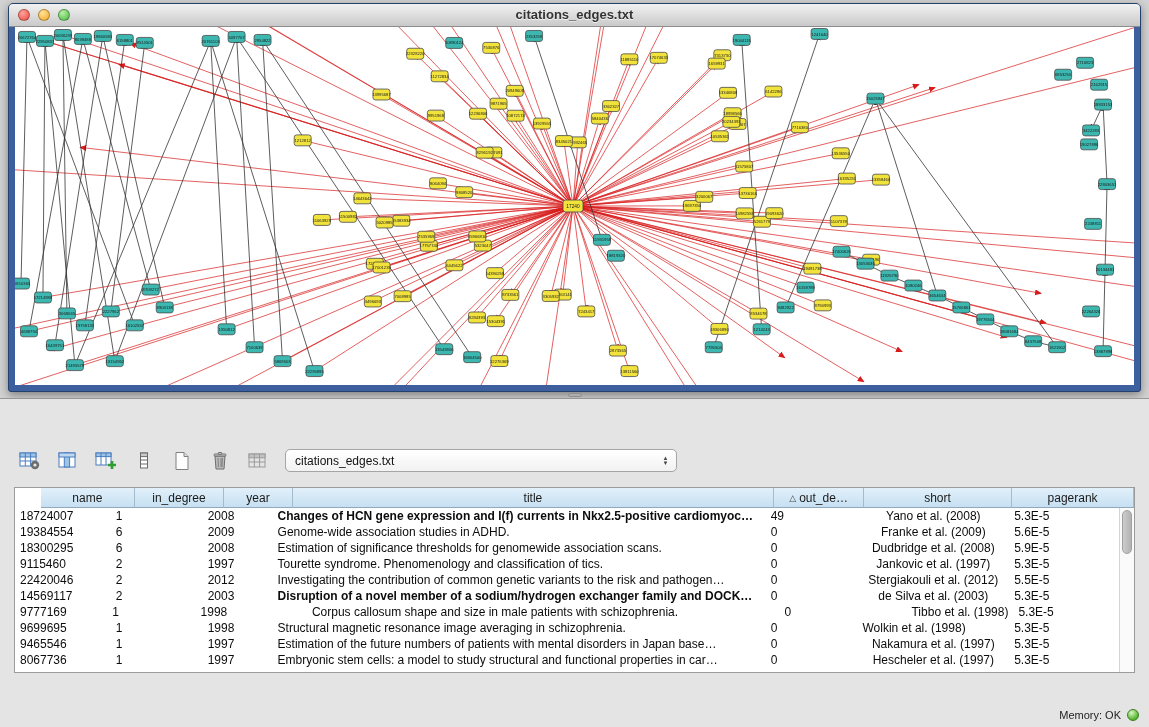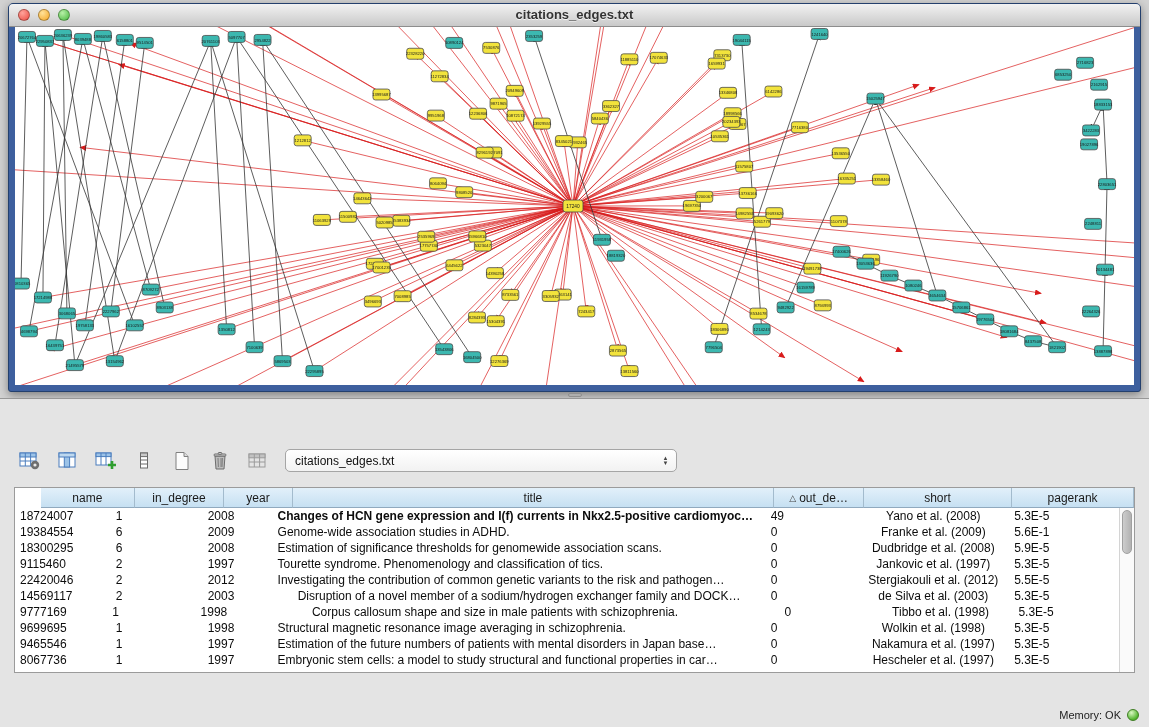--- a/index.html
+++ b/index.html
@@ -946,21 +946,21 @@
           <div class="tcell" style="width: 152px; text-align: center;">Yano et al. (2008)</div>
           <div class="tcell" style="width: 110px; text-align: left;">5.3E-5</div>
         </div>
         <div class="trow">
           <div class="tcell" style="width: 96px; text-align: left;">19384554</div>
           <div class="tcell" style="width: 92px; text-align: left;">6</div>
           <div class="tcell" style="width: 70px; text-align: left;">2009</div>
           <div class="tcell" style="width: 494px; text-align: left;">Genome-wide association studies in ADHD.</div>
           <div class="tcell" style="width: 92px; text-align: left;">0</div>
           <div class="tcell" style="width: 152px; text-align: center;">Franke et al. (2009)</div>
-          <div class="tcell" style="width: 110px; text-align: left;">5.6E-1</div>
+          <div class="tcell" style="width: 110px; text-align: left;">5.6E-5</div>
         </div>
         <div class="trow">
           <div class="tcell" style="width: 96px; text-align: left;">18300295</div>
           <div class="tcell" style="width: 92px; text-align: left;">6</div>
           <div class="tcell" style="width: 70px; text-align: left;">2008</div>
           <div class="tcell" style="width: 494px; text-align: left;">Estimation of significance thresholds for genomewide association scans.</div>
           <div class="tcell" style="width: 92px; text-align: left;">0</div>
           <div class="tcell" style="width: 152px; text-align: center;">Dudbridge et al. (2008)</div>
           <div class="tcell" style="width: 110px; text-align: left;">5.9E-5</div>
         </div>
@@ -979,41 +979,41 @@
           <div class="tcell" style="width: 70px; text-align: left;">2012</div>
           <div class="tcell" style="width: 494px; text-align: left;">Investigating the contribution of common genetic variants to the risk and pathogen…</div>
           <div class="tcell" style="width: 92px; text-align: left;">0</div>
           <div class="tcell" style="width: 152px; text-align: center;">Stergiakouli et al. (2012)</div>
           <div class="tcell" style="width: 110px; text-align: left;">5.5E-5</div>
         </div>
         <div class="trow">
           <div class="tcell" style="width: 96px; text-align: left;">14569117</div>
           <div class="tcell" style="width: 92px; text-align: left;">2</div>
           <div class="tcell" style="width: 70px; text-align: left;">2003</div>
-          <div class="tcell" style="width: 494px; text-align: center;">Disruption of a novel member of a sodium/hydrogen exchanger family and DOCK…</div>
+          <div class="tcell" style="width: 494px; text-align: left; font-weight: bold;">Disruption of a novel member of a sodium/hydrogen exchanger family and DOCK…</div>
           <div class="tcell" style="width: 92px; text-align: left;">0</div>
           <div class="tcell" style="width: 152px; text-align: center;">de Silva et al. (2003)</div>
           <div class="tcell" style="width: 110px; text-align: left;">5.3E-5</div>
         </div>
         <div class="trow">
           <div class="tcell" style="width: 96px; text-align: left;">9777169</div>
           <div class="tcell" style="width: 92px; text-align: left;">1</div>
           <div class="tcell" style="width: 70px; text-align: left;">1998</div>
           <div class="tcell" style="width: 494px; text-align: left; margin-left: 44px;">Corpus callosum shape and size in male patients with schizophrenia.</div>
           <div class="tcell" style="width: 92px; text-align: left;">0</div>
-          <div class="tcell" style="width: 152px; text-align: center;">Tibbo et al. (1998)</div>
+          <div class="tcell" style="width: 152px; text-align: right;">Tibbo et al. (1998)</div>
           <div class="tcell" style="width: 110px; text-align: left;">5.3E-5</div>
         </div>
         <div class="trow">
           <div class="tcell" style="width: 96px; text-align: left;">9699695</div>
           <div class="tcell" style="width: 92px; text-align: left;">1</div>
           <div class="tcell" style="width: 70px; text-align: left;">1998</div>
           <div class="tcell" style="width: 494px; text-align: left;">Structural magnetic resonance image averaging in schizophrenia.</div>
           <div class="tcell" style="width: 92px; text-align: left;">0</div>
-          <div class="tcell" style="width: 152px; text-align: center;">Wolkin et al. (1998)</div>
+          <div class="tcell" style="width: 152px; ">Wolkin et al. (1998)</div>
           <div class="tcell" style="width: 110px; text-align: left;">5.3E-5</div>
         </div>
         <div class="trow">
           <div class="tcell" style="width: 96px; text-align: left;">9465546</div>
           <div class="tcell" style="width: 92px; text-align: left;">1</div>
           <div class="tcell" style="width: 70px; text-align: left;">1997</div>
           <div class="tcell" style="width: 494px; text-align: left;">Estimation of the future numbers of patients with mental disorders in Japan base…</div>
           <div class="tcell" style="width: 92px; text-align: left;">0</div>
           <div class="tcell" style="width: 152px; text-align: center;">Nakamura et al. (1997)</div>
           <div class="tcell" style="width: 110px; text-align: left;">5.3E-5</div>

